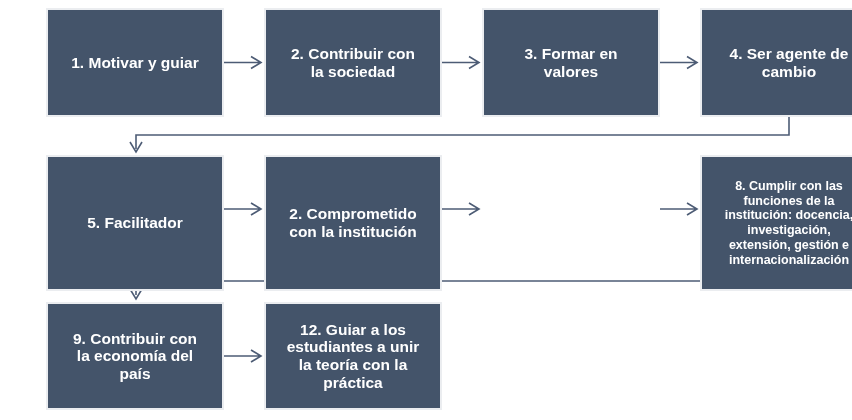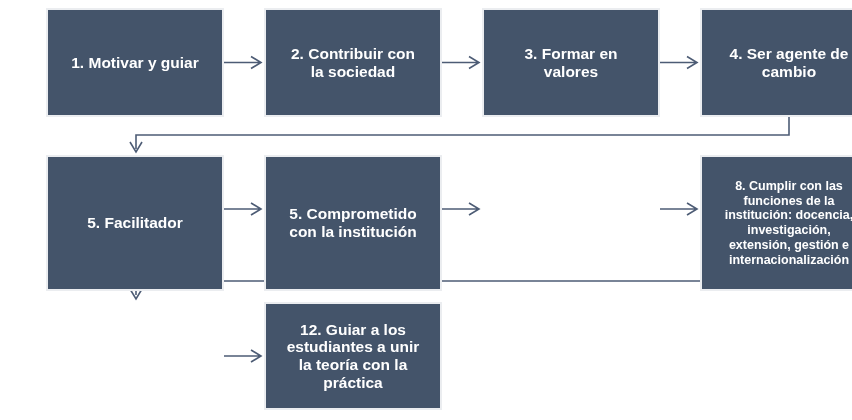--- a/index.html
+++ b/index.html
@@ -94,32 +94,37 @@
   </div>
   <div class="box row1 col4">
     <span class="label">4. Ser agente de
 cambio</span>
   </div>
 
   <div class="box row2 col1">
     <span class="label">5. Facilitador</span>
   </div>
   <div class="box row2 col2">
-    <span class="label">5. Comprometido
+    <span class="label">2. Comprometido
 con la institución</span>
   </div>
   <div class="box row2 col4 small-text">
     <span class="label">8. Cumplir con las
 funciones de la
 institución: docencia,
 investigación,
 extensión, gestión e
 internacionalización</span>
   </div>
 
+  <div class="box row3 col1">
+    <span class="label">9. Contribuir con
+la economía del
+país</span>
+  </div>
   <div class="box row3 col2">
     <span class="label">12. Guiar a los
 estudiantes a unir
 la teoría con la
 práctica</span>
   </div>
 
 </div>
 
 </body></html>

